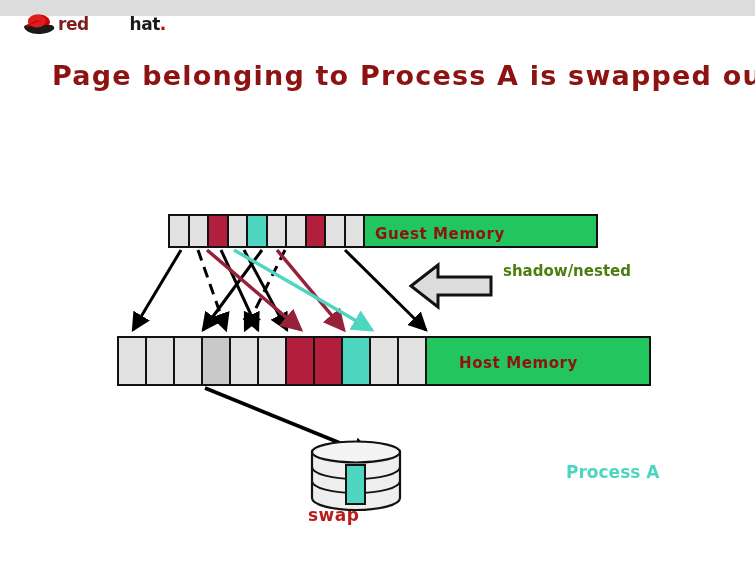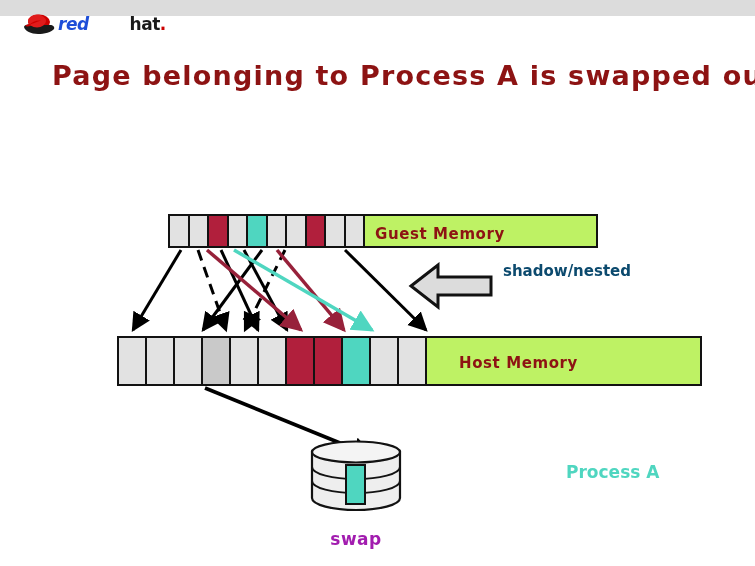--- a/index.html
+++ b/index.html
@@ -34,44 +34,44 @@
   }
   #logo-text {
     position: absolute;
     left: 36px; top: 3px;
     font-size: 17px;
     font-weight: bold;
     letter-spacing: -0.5px;
     line-height: 18px;
     white-space: nowrap;
   }
-  #logo-text .red { color: #1d4ed8; font-style: italic; }
+  #logo-text .red { color: #7f1d1d; }
   #logo-text .hat { color: #1a1a1a; margin-left: 41px; }
   #logo-text .dot { color: #cc0000; font-size: 17px; }
 
   
   #page-title {
     position: absolute;
     left: 52px; top: 60px;
     font-size: 27px;
     font-weight: bold;
     color: #8d1313;
     letter-spacing: 1.2px;
     white-space: nowrap;
   }
 
   
   .membar {
     position: absolute;
     box-sizing: border-box;
     border: 2px solid #121212;
-    background: #bef264;
+    background: #22c55e;
   }
   #guest-bar { left: 168px; top: 214px; width: 430px; height: 34px; }
-  #host-bar  { left: 117px; top: 336px; width: 585px; height: 50px; }
+  #host-bar  { left: 117px; top: 336px; width: 534px; height: 50px; }
 
   .cells {
     position: absolute;
     left: 0; top: 0;
     height: 100%;
     display: flex;
   }
   .cell {
     box-sizing: border-box;
     border-right: 2px solid #121212;
@@ -94,21 +94,21 @@
   #spt-arrow {
     position: absolute;
     left: 408px; top: 262px;
     width: 86px; height: 48px;
   }
   #spt-text {
     position: absolute;
     left: 503px; top: 262px;
     font-size: 15px;
     font-weight: bold;
-    color: #0c4a6e;
+    color: #4d7c0f;
     line-height: 19px;
     text-align: center;
     white-space: nowrap;
   }
 
   
   #arrows-svg {
     position: absolute;
     left: 0; top: 0;
     width: 755px; height: 566px;
@@ -116,26 +116,25 @@
   }
 
   
   #swap-disk {
     position: absolute;
     left: 308px; top: 440px;
     width: 96px; height: 72px;
   }
   #swap-label {
     position: absolute;
-    left: 308px; top: 529px;
+    left: 308px; top: 505px;
     width: 96px;
-    text-align: center;
     font-size: 17px;
     font-weight: bold;
-    color: #a21caf;
+    color: #b91c1c;
     letter-spacing: 0.5px;
   }
 
   
   #legend {
     position: absolute;
     left: 566px; top: 460px;
     font-size: 17px;
     font-weight: bold;
     line-height: 24px;

